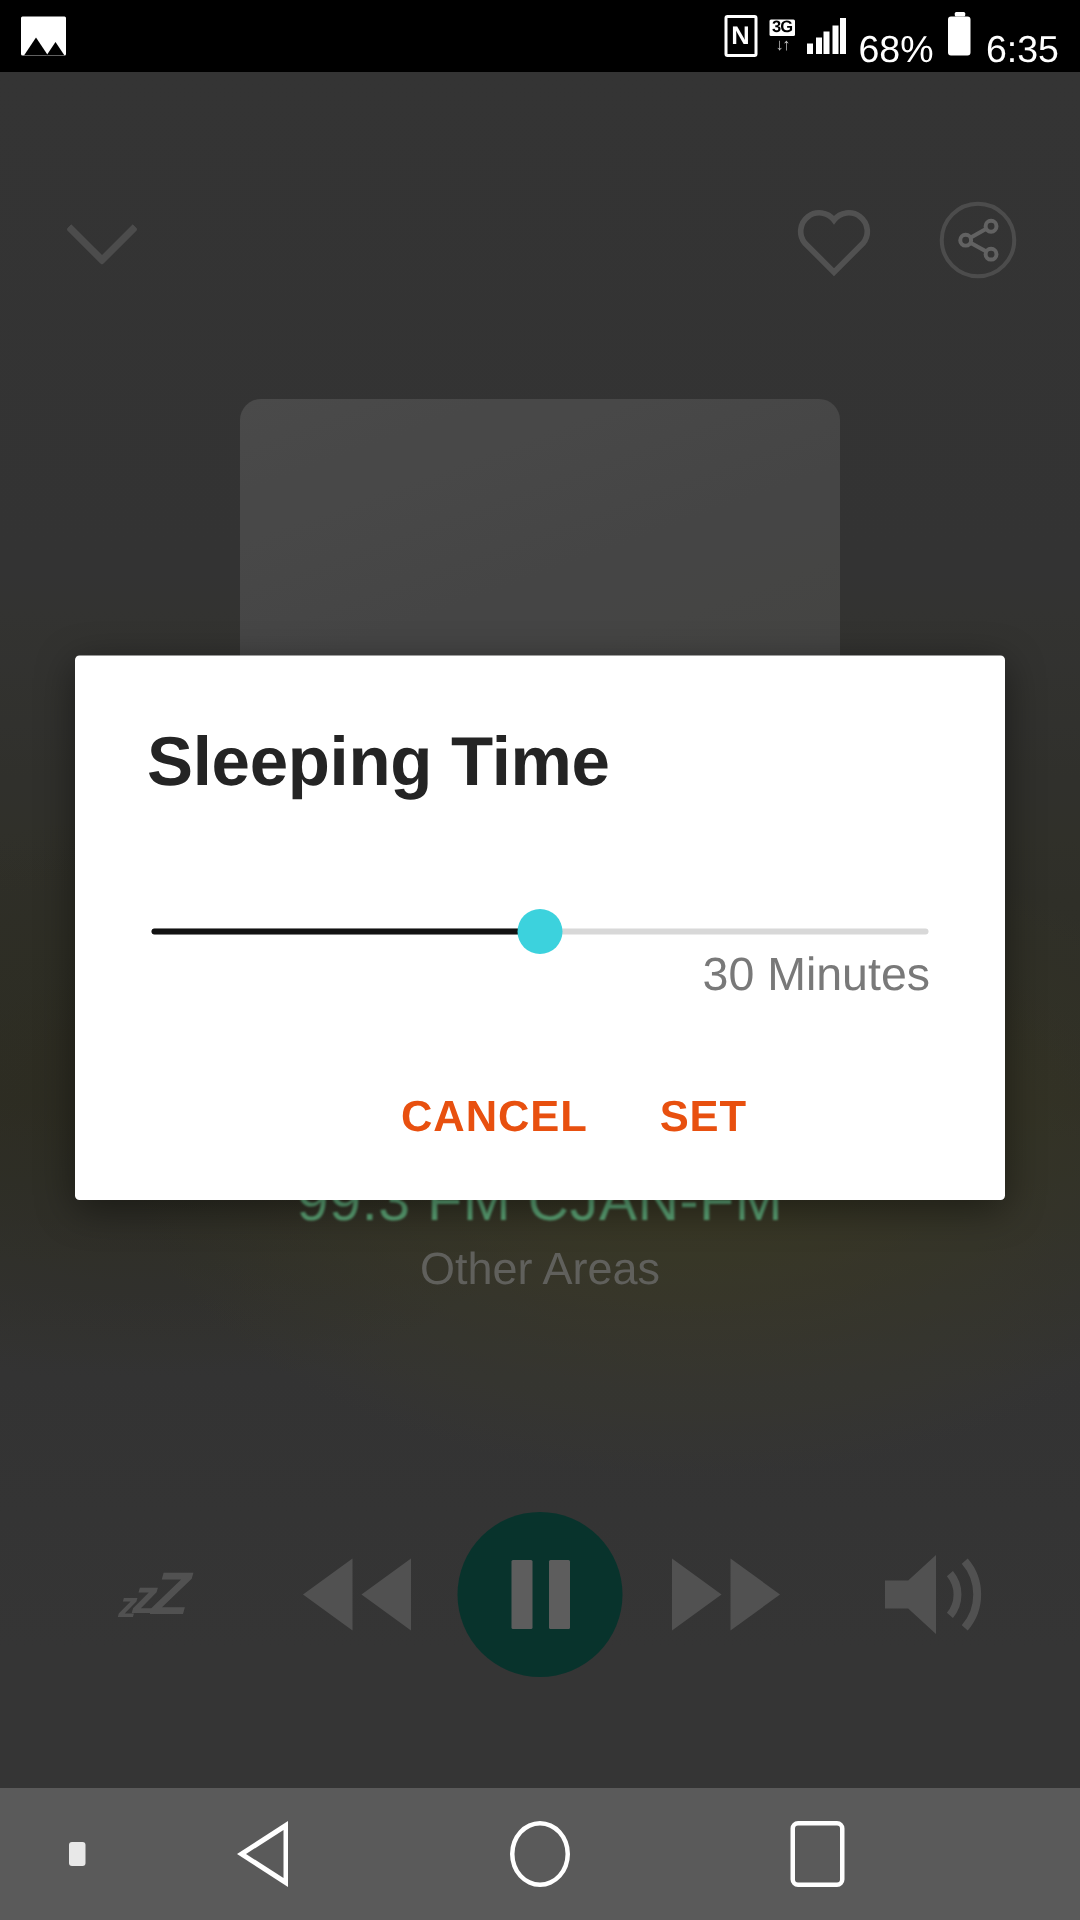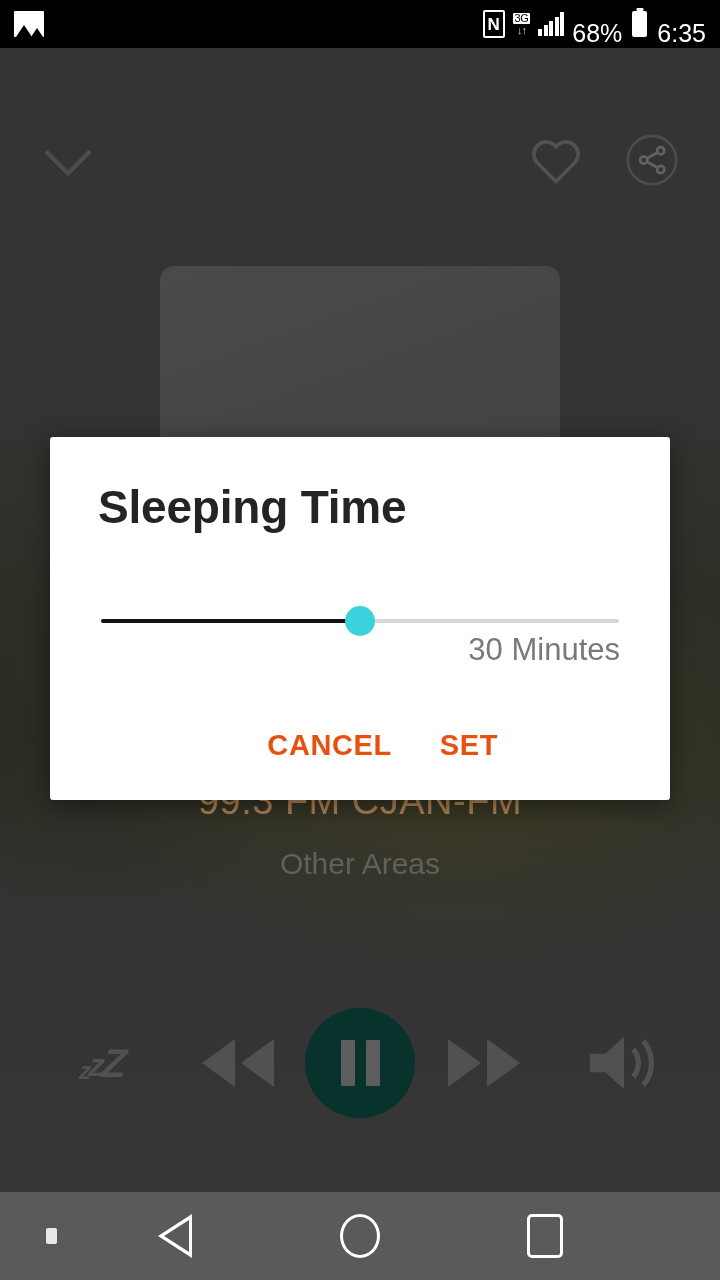--- a/index.html
+++ b/index.html
@@ -86,21 +86,21 @@
   .g3-stack {
     display: flex;
     flex-direction: column;
     align-items: center;
     line-height: 1;
   }
   .g3-badge {
     background: #fff;
     color: #000;
     font-size: 11px;
-    font-weight: normal;
+    font-weight: bold;
     padding: 0px 2px;
     border-radius: 1px;
     letter-spacing: -0.5px;
   }
   .g3-arrows {
     font-size: 11px;
     color: #c8c8c8;
     letter-spacing: -1px;
     margin-top: 1px;
   }
@@ -206,28 +206,28 @@
   
   #station-info {
     position: absolute;
     left: 0; top: 780px;
     width: 720px;
     text-align: center;
     z-index: 8;
   }
   #station-title {
     font-size: 38px;
-    color: #fdba74;
+    color: #86efac;
     letter-spacing: 0.5px;
     filter: blur(0.6px);
   }
   #station-subtitle {
     font-size: 30px;
     color: #8a8a85;
-    margin-top: 24px;
+    margin-top: 7px;
     filter: blur(0.5px);
   }
 
   
   #player-controls {
     position: absolute;
     left: 0; top: 1000px;
     width: 720px; height: 130px;
     z-index: 8;
   }

